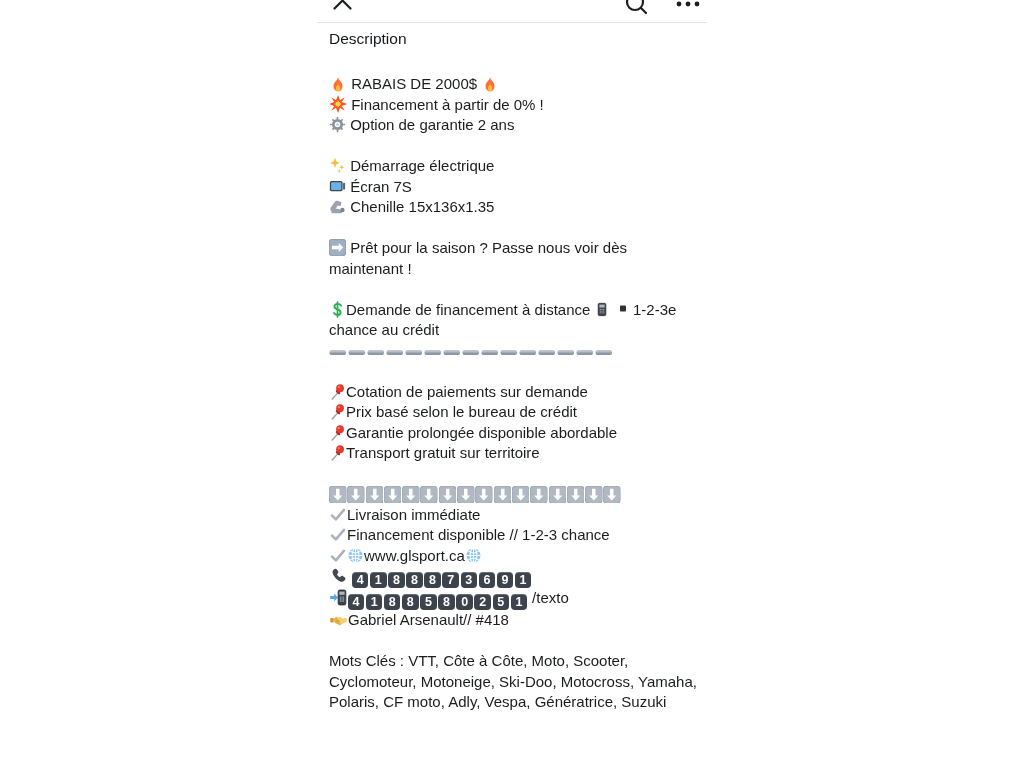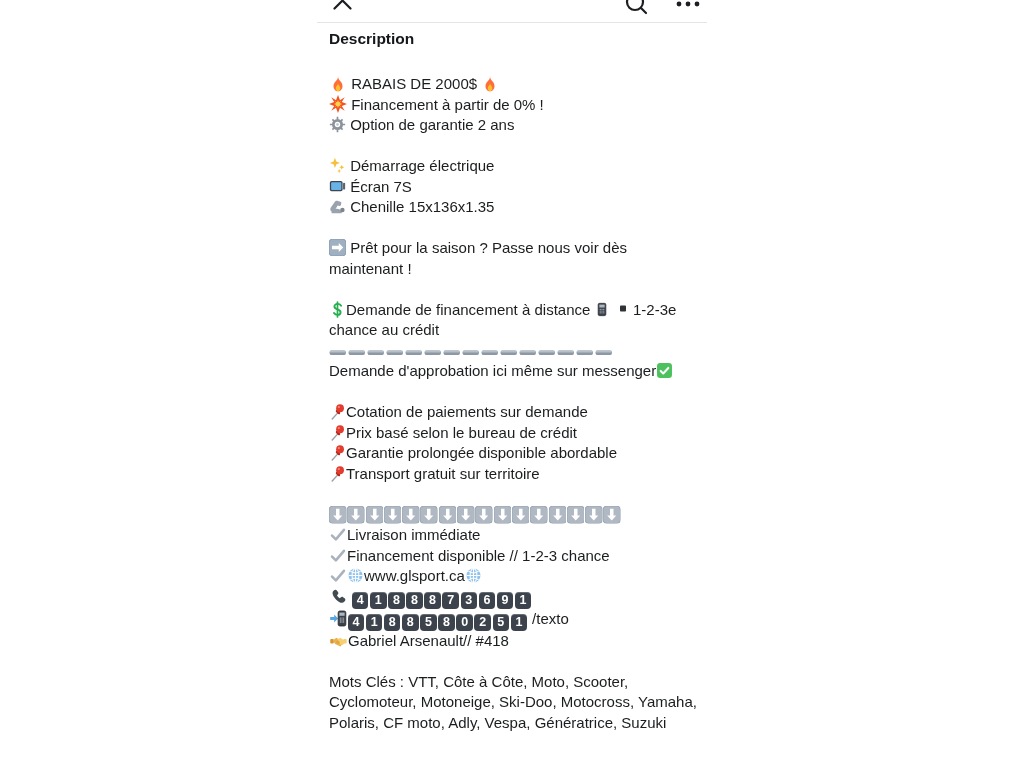--- a/index.html
+++ b/index.html
@@ -4,21 +4,21 @@
 <style>
   html,body{margin:0;padding:0;width:1024px;height:768px;background:#ffffff;overflow:hidden;
     font-family:"Liberation Sans","DejaVu Sans",sans-serif;}
   .page{position:relative;width:1024px;height:768px;background:#fff;}
   .column{position:absolute;left:317px;top:0;width:390px;height:768px;background:#fff;}
   .topbar-icon{position:absolute;cursor:pointer;}
   .icon-close{left:15px;top:-10px;width:21px;height:21px;}
   .icon-search{left:307px;top:-9px;width:25px;height:25px;}
   .icon-more{left:358px;top:-3px;width:26px;height:10px;}
   .divider{position:absolute;left:0;top:22px;width:390px;height:1px;background:#e3e5e8;}
-  .heading{position:absolute;left:12px;top:30px;font-size:15.5px;font-weight:700;color:#15181b;}
+  .heading{position:absolute;left:12px;top:30px;font-size:15.5px;font-weight:400;color:#15181b;}
   .body-text{position:absolute;left:12px;top:54px;width:368px;font-size:15px;line-height:20.5px;
     color:#1b1d1f;margin-top:20px;}
   .line{white-space:pre-wrap;word-wrap:break-word;}
   .emoji{width:17px;height:17px;display:inline-block;vertical-align:-3px;}
   .emoji-fire,.emoji-collision{width:18px;height:18px;vertical-align:-3.5px;}
   .emoji-dash{width:17.5px;height:17px;margin-right:1.5px;vertical-align:-5px;}
   .emoji-down-arrow{width:17.5px;height:17.5px;margin-right:0.8px;vertical-align:-4px;}
   .emoji-phone-keypad{width:14px;}
   .emoji-small-square{width:12px;vertical-align:-2px;}
   .emoji-check-mark{width:18px;}
@@ -232,23 +232,20 @@
           </svg><svg class="emoji emoji-dash">
             <use href="#sym-dash" xlink:href="#sym-dash"></use>
           </svg><svg class="emoji emoji-dash">
             <use href="#sym-dash" xlink:href="#sym-dash"></use>
           </svg><svg class="emoji emoji-dash">
             <use href="#sym-dash" xlink:href="#sym-dash"></use>
           </svg><svg class="emoji emoji-dash">
             <use href="#sym-dash" xlink:href="#sym-dash"></use>
           </svg><svg class="emoji emoji-dash">
             <use href="#sym-dash" xlink:href="#sym-dash"></use>
-          </svg></div>
-        <div class="line"><span>Demande d'approbation ici même sur messenger</span><svg class="emoji emoji-check-box">
-            <use href="#sym-check-box" xlink:href="#sym-check-box"></use>
           </svg></div>
         <div class="line">&nbsp;</div>
         <div class="line"><svg class="emoji emoji-pushpin">
             <use href="#sym-pushpin" xlink:href="#sym-pushpin"></use>
           </svg><span>Cotation de paiements sur demande</span></div>
         <div class="line"><svg class="emoji emoji-pushpin">
             <use href="#sym-pushpin" xlink:href="#sym-pushpin"></use>
           </svg><span>Prix basé selon le bureau de crédit</span></div>
         <div class="line"><svg class="emoji emoji-pushpin">
             <use href="#sym-pushpin" xlink:href="#sym-pushpin"></use>

